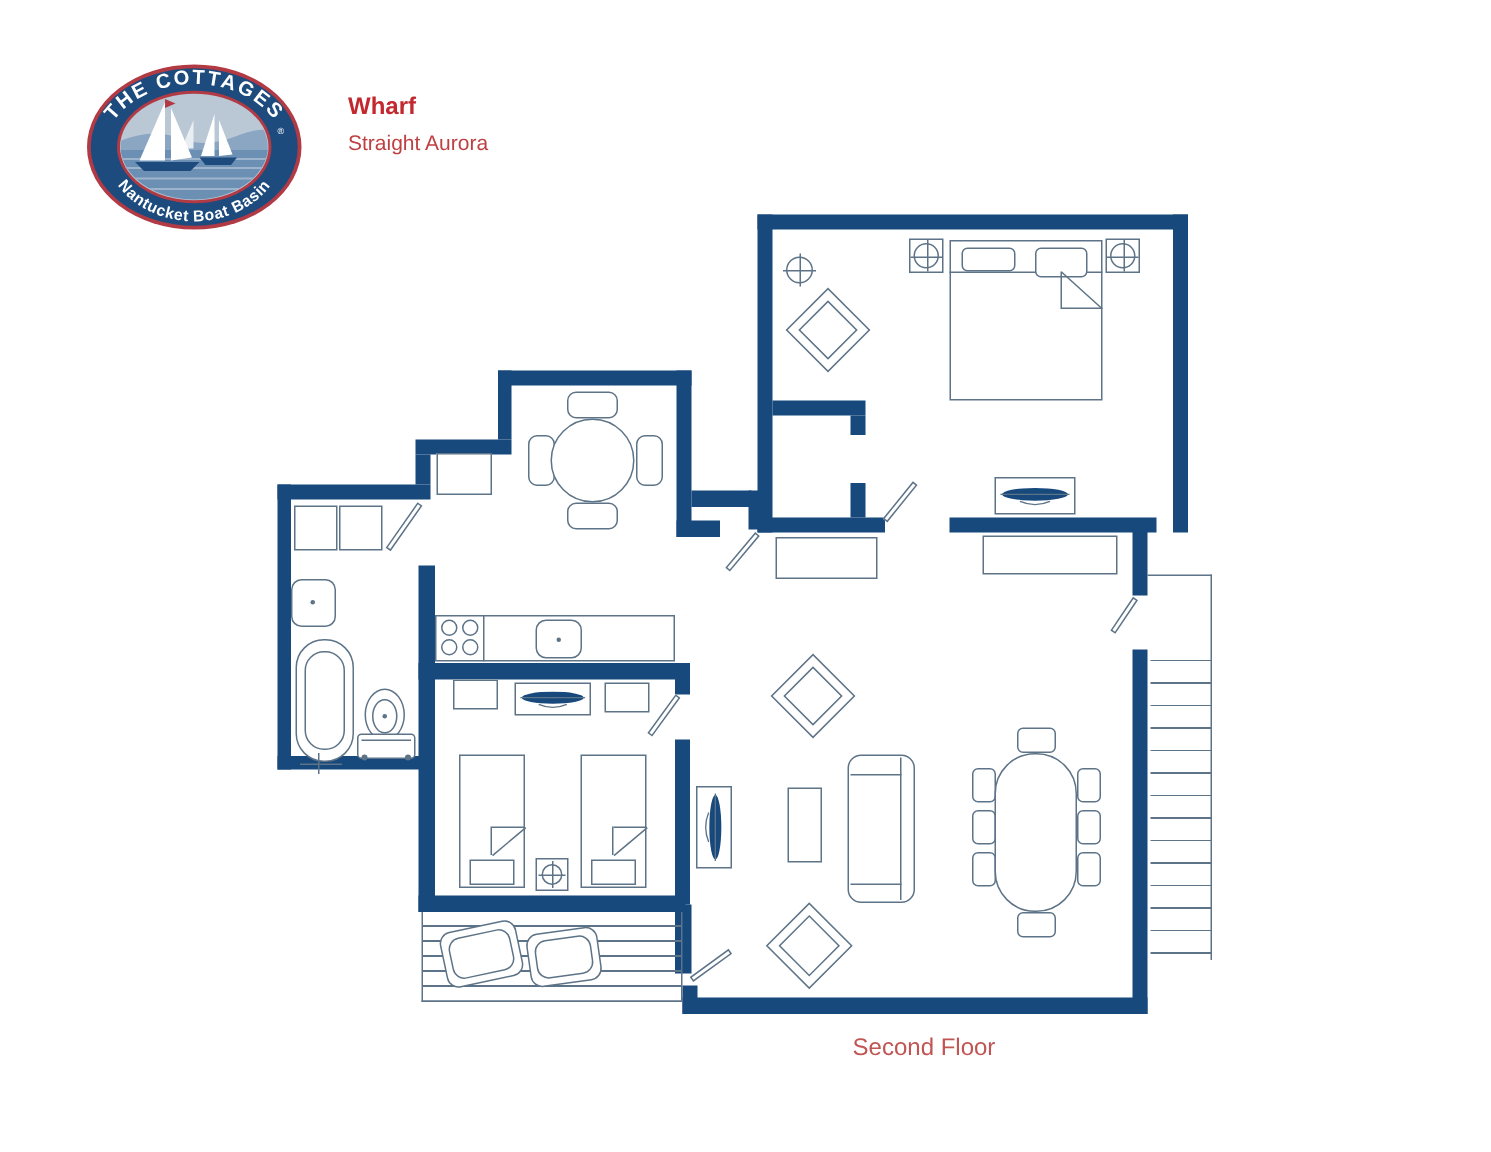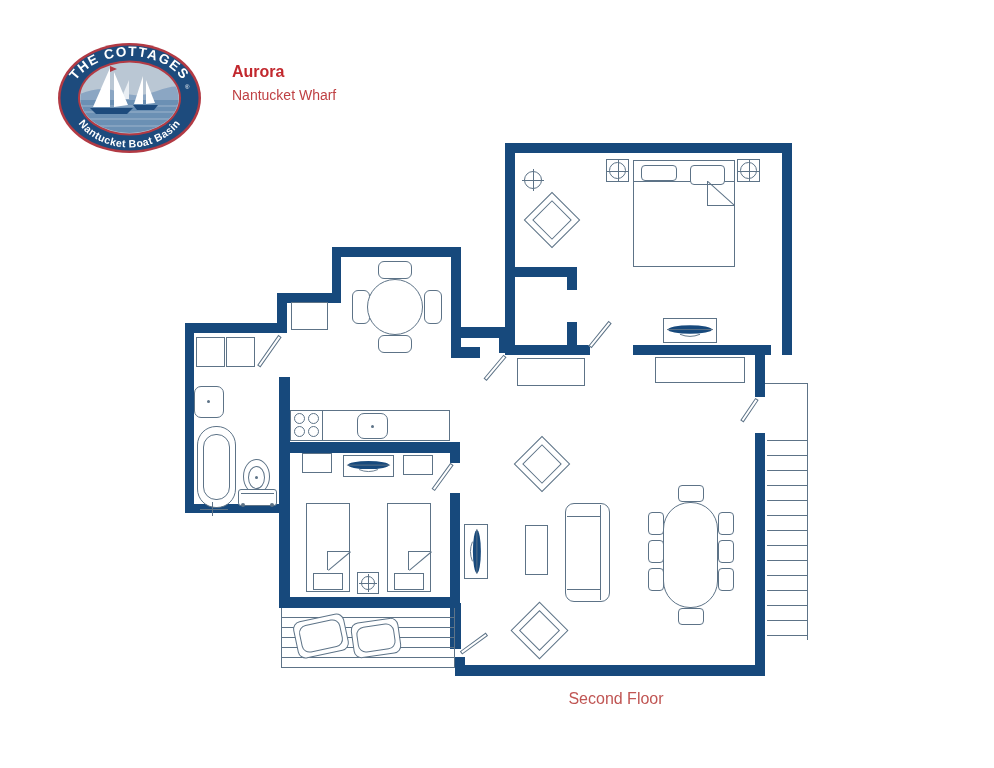--- a/index.html
+++ b/index.html
@@ -66,22 +66,22 @@
   </g>
   <text font-family="Liberation Sans, sans-serif" font-size="13.5" font-weight="bold" fill="#ffffff" letter-spacing="1.5">
     <textPath href="#arcTop" startOffset="50%" text-anchor="middle">THE COTTAGES</textPath>
   </text>
   <text x="128" y="47" font-size="6" fill="#ffffff">®</text>
   <text font-family="Liberation Sans, sans-serif" font-size="10.5" font-weight="bold" fill="#ffffff" letter-spacing="0.4">
     <textPath href="#arcBot" startOffset="50%" text-anchor="middle">Nantucket Boat Basin</textPath>
   </text>
 </svg>
 
-<div class="brand-title">Aurora</div>
-<div class="brand-sub">Nantucket Wharf</div>
+<div class="brand-title">Wharf</div>
+<div class="brand-sub">Straight Aurora</div>
 
 <div class="plan">
     <div class="el wall" style="left: 505px; top: 143px; width: 287px; height: 10px;"></div>
     <div class="el wall" style="left: 782px; top: 143px; width: 10px; height: 212px;"></div>
     <div class="el wall" style="left: 505px; top: 143px; width: 10px; height: 212px;"></div>
     <div class="el wall" style="left: 505px; top: 345px; width: 85px; height: 10px;"></div>
     <div class="el wall" style="left: 633px; top: 345px; width: 138px; height: 10px;"></div>
     <div class="el wall" style="left: 515px; top: 267px; width: 62px; height: 10px;"></div>
     <div class="el wall" style="left: 567px; top: 277px; width: 10px; height: 13px;"></div>
     <div class="el wall" style="left: 567px; top: 322px; width: 10px; height: 23px;"></div>

